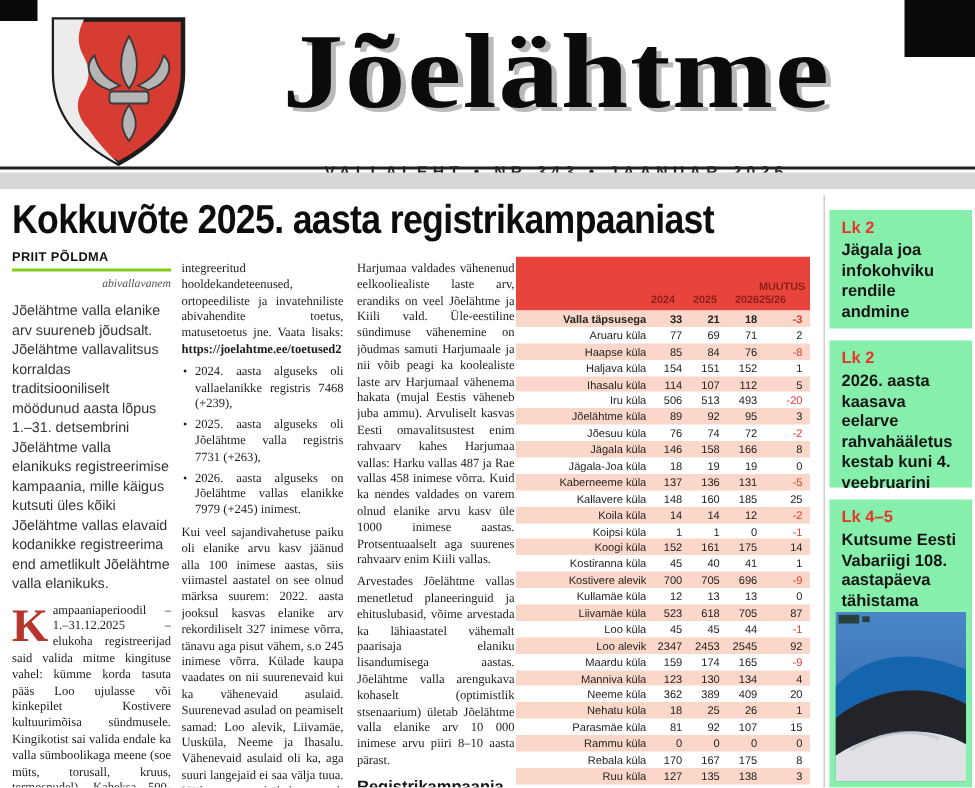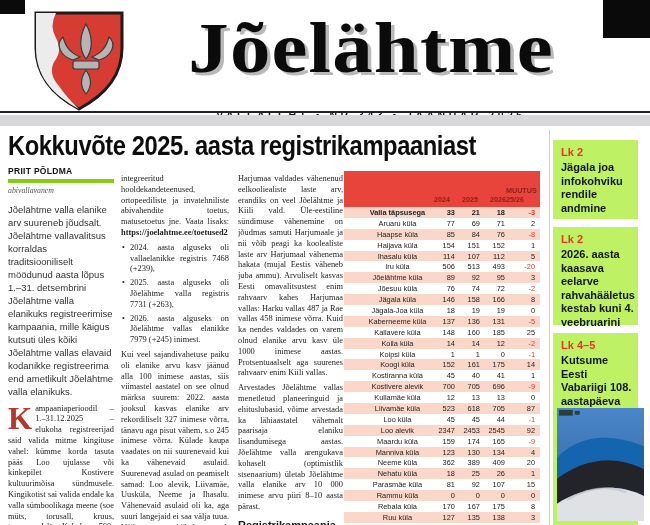--- a/index.html
+++ b/index.html
@@ -21,52 +21,52 @@
   
   .headline{position:absolute;left:8px;top:131px;width:540px;
       font-family:"Liberation Sans",sans-serif;font-weight:bold;font-size:27px;line-height:30px;
       color:#0d0d0d;letter-spacing:-.5px;transform:scaleX(.88);transform-origin:0 0;white-space:nowrap;}
   .col{position:absolute;top:170px;height:355px;overflow:hidden;text-align:justify;
       font-size:8.4px;line-height:10.8px;}
   .col1{left:8px;width:106px;top:166px;height:359px;}
   .col2{left:121px;width:108px;}
   .col3{left:238px;width:105px;}
   .byline{font-family:"Liberation Sans",sans-serif;font-weight:bold;font-size:8.5px;
-      letter-spacing:.3px;color:#111;border-bottom:4px solid #84cc16;padding-bottom:2px;text-align:left;}
-  .byrole{font-style:italic;font-size:7.8px;color:#555;margin:3px 0 6px;text-align:left;}
+      letter-spacing:.3px;color:#111;border-bottom:2px solid #84cc16;padding-bottom:2px;text-align:left;}
+  .byrole{font-style:italic;font-size:7.8px;color:#555;margin:3px 0 6px;text-align:right;}
   .lede{font-family:"Liberation Sans",sans-serif;font-size:9.5px;line-height:13px;
       color:#333;text-align:left;margin-bottom:6px;}
   .col p{margin:4px 0 4px;}
   .dropcap{float:left;font-family:"Liberation Serif",serif;font-weight:bold;font-size:31px;
       line-height:25px;color:#b6352c;padding:2px 3px 0 0;}
   .subhead2{font-family:"Liberation Sans",sans-serif;font-weight:bold;font-size:10.5px;
       line-height:12.5px;color:#111;text-align:left;margin:6px 0 4px;}
   .bullet{position:relative;padding-left:9px;margin-bottom:3px;}
   .bullet::before{content:"•";position:absolute;left:1px;top:0;font-size:8px;}
   .subhead3{font-family:"Liberation Sans",sans-serif;font-weight:bold;font-size:11px;
       line-height:12.5px;color:#161616;text-align:left;margin:6px 0 5px;}
   
   .ptable{position:absolute;left:344px;top:171px;width:196px;height:354px;overflow:hidden;
       font-family:"Liberation Sans",sans-serif;}
   .thead{background:#e8443c;height:36px;display:flex;align-items:flex-end;color:#8c1f17;
       font-weight:bold;font-size:7.2px;line-height:8px;padding-bottom:3px;box-sizing:border-box;}
   .trow{display:flex;height:10.9px;align-items:center;font-size:7.4px;color:#222;}
   .trow.alt{background:#fad7c9;}
   .trow.first{font-weight:bold;}
-  .c-name{width:78px;padding-left:20px;text-align:center;white-space:nowrap;overflow:hidden;}
+  .c-name{width:78px;padding-left:20px;text-align:right;white-space:nowrap;overflow:hidden;}
   .c-a,.c-b,.c-c{width:28px;text-align:right;padding-right:1px;}
   .c-d{width:34px;text-align:right;padding-right:5px;}
   .c-d.neg{color:#e03a2f;}
   .h-name{width:78px;}
   .h-a,.h-b,.h-c{width:28px;text-align:right;}
   .h-d{width:34px;text-align:left;line-height:8.5px;}
   
   .divider{position:absolute;left:549px;top:130px;width:1px;height:395px;background:#cfcfcf;}
   .sidebar{position:absolute;left:553px;top:130px;width:95px;height:395px;}
-  .teaser{position:absolute;left:0;width:85px;background:#bef264;box-sizing:border-box;
+  .teaser{position:absolute;left:0;width:95px;background:#86efac;box-sizing:border-box;
       padding:6px 4px 6px 8px;font-family:"Liberation Sans",sans-serif;}
   .teaser-1{top:10px;height:79px;}
   .teaser-2{top:97px;height:98px;}
   .teaser-3{top:203px;height:192px;}
   .teaser-page{color:#e8352b;font-weight:bold;font-size:11px;margin-bottom:3px;}
   .teaser-text{color:#151515;font-weight:bold;font-size:11px;line-height:13.5px;}
   .flag-photo{position:absolute;left:4px;top:75px;width:87px;height:113px;}
 </style>
 </head>
 <body>

